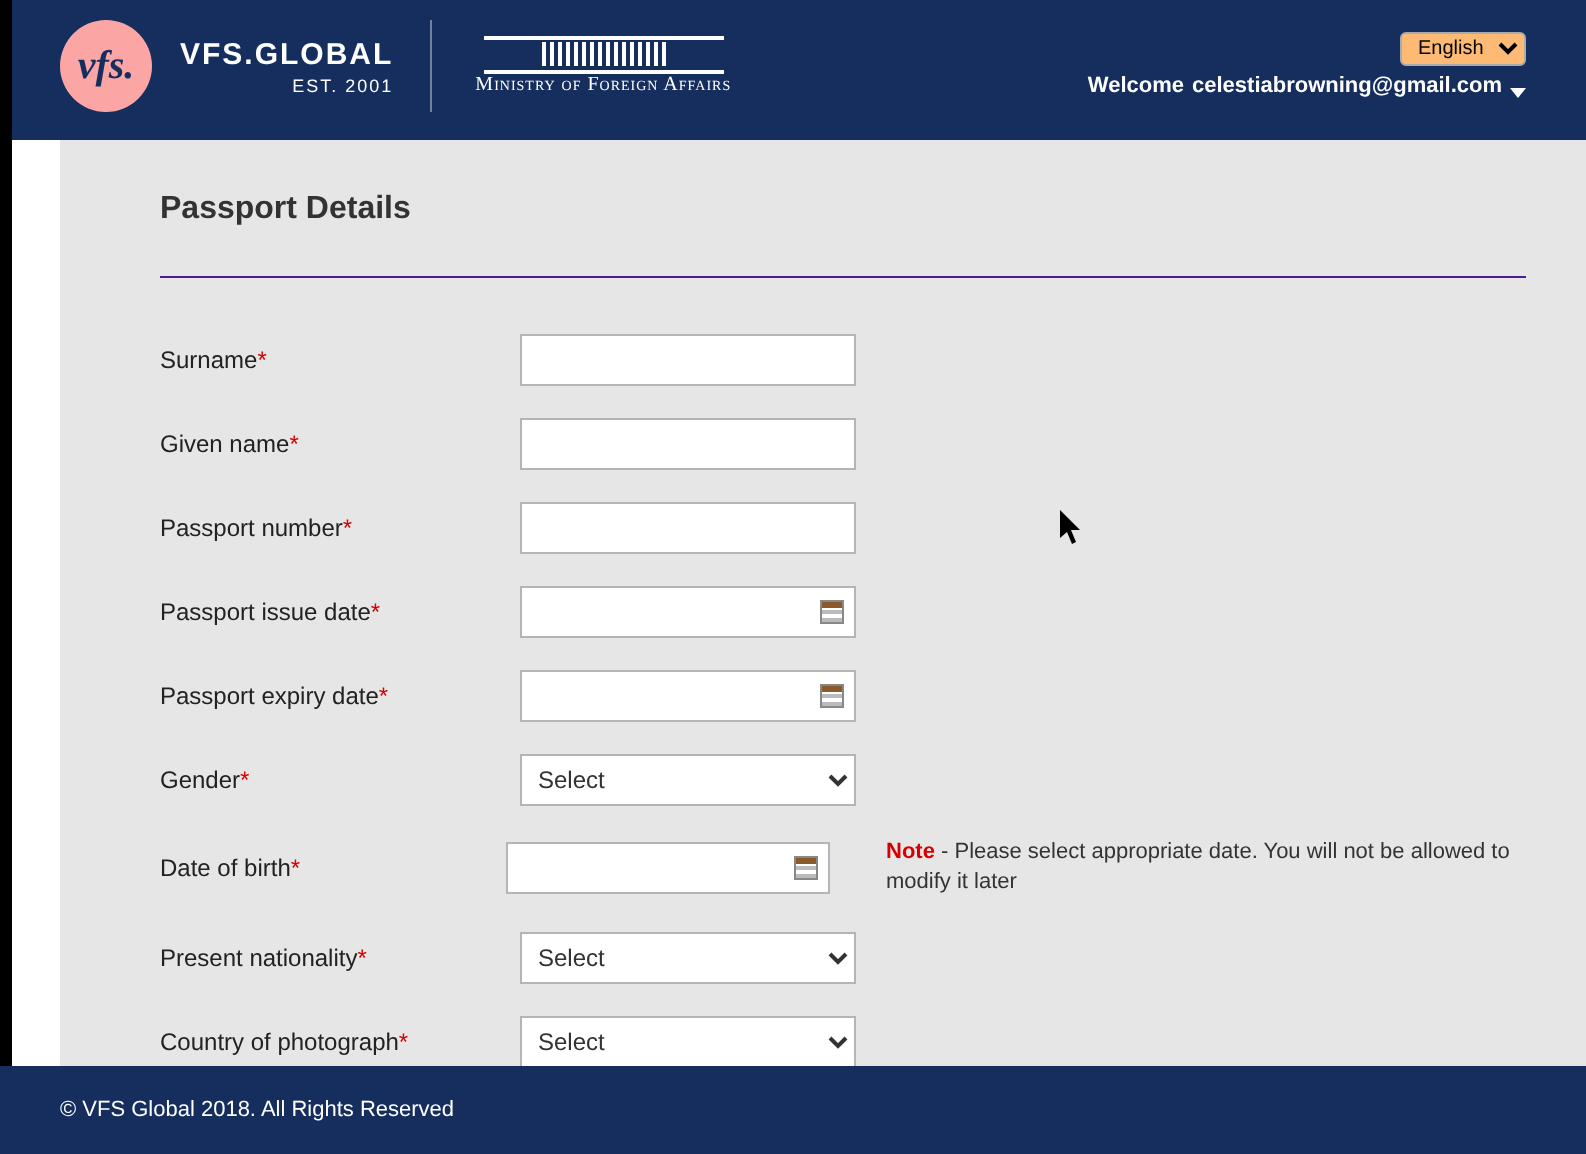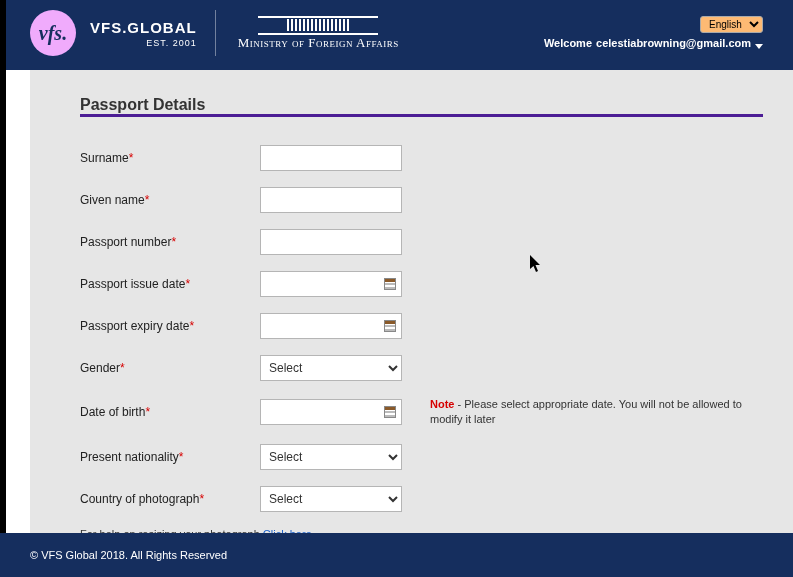--- a/index.html
+++ b/index.html
@@ -16,34 +16,34 @@
     background:#152e5e;
     color:#fff;
     padding:10px 30px 14px 30px;
     display:flex;
     align-items:flex-start;
     justify-content:space-between;
   }
   .brand-left { display:flex; align-items:center; gap:14px; }
   .logo-circle {
     width:46px; height:46px; border-radius:50%;
-    background:#f0abfc; color:#152e5e;
+    background:#fca5a5; color:#152e5e;
     display:flex; align-items:center; justify-content:center;
     font-style:italic; font-weight:bold; font-size:20px;
     font-family: Georgia, 'Times New Roman', serif;
   }
   .brand-text .line1 { font-size:15px; letter-spacing:1px; font-weight:600; }
   .brand-text .line2 { font-size:9px; margin-top:2px; letter-spacing:1px; text-align:right; }
   .vsep { width:1px; height:46px; background:rgba(255,255,255,0.4); margin:0 8px 0 4px; }
   .ministry { text-align:center; }
   .colonnade { display:flex; gap:2px; justify-content:center; margin-bottom:2px;}
   .col { width:2px; height:12px; background:#fff; }
   .cap { width:120px; height:2px; background:#fff; margin:0 auto 1px auto;}
   .base { width:120px; height:2px; background:#fff; margin:1px auto 0 auto;}
-  .ministry-text1 { font-size:13px; font-variant:small-caps; letter-spacing:0.5px; font-family: Georgia, 'Times New Roman', serif; }
+  .ministry-text1 { font-size:10px; font-variant:small-caps; letter-spacing:0.5px; font-family: Georgia, 'Times New Roman', serif; }
   .ministry-text2 { font-size:12px; font-variant:small-caps; letter-spacing:1px; font-family: Georgia, 'Times New Roman', serif; }
   .header-right { text-align:right; font-size:12px; }
   .apply-row { display:flex; align-items:center; gap:8px; justify-content:flex-end; font-size:14px; font-weight:bold;}
   .flag {
     width:24px; height:16px; background:#009739; position:relative; border-radius:1px;
   }
   .flag::before{
     content:""; position:absolute; left:50%; top:50%;
     width:16px; height:10px; background:#ffcc29;
     transform:translate(-50%,-50%) rotate(45deg);
@@ -70,37 +70,37 @@
   }
   .gutter { width:30px; background:#fff; flex:0 0 30px;}
   .content {
     flex:1;
     padding: 26px 30px 0 50px;
     overflow:hidden;
     position:relative;
   }
   .section-title {
     font-size:16px; color:#333; font-weight:600;
-    padding-bottom:0;
-    border-bottom:3px solid #4c1d95;
+    padding-bottom:24px;
+    border-bottom:1px solid #4c1d95;
     margin-bottom:28px;
   }
   .form-row {
     display:flex;
     align-items:center;
     margin-bottom:16px;
   }
   .form-label {
     width:180px;
     font-size:12px;
     color:#222;
   }
   .req { color:#d60000; }
   .control {
-    width:142px;
+    width:168px;
   }
   .control input[type=text], .control select {
     width:100%; height:26px;
     border:1px solid #b5b5b5;
     background:#fff;
     font-size:12px;
     padding:0 6px;
     color:#333;
   }
   .control select { padding-left:4px; }

